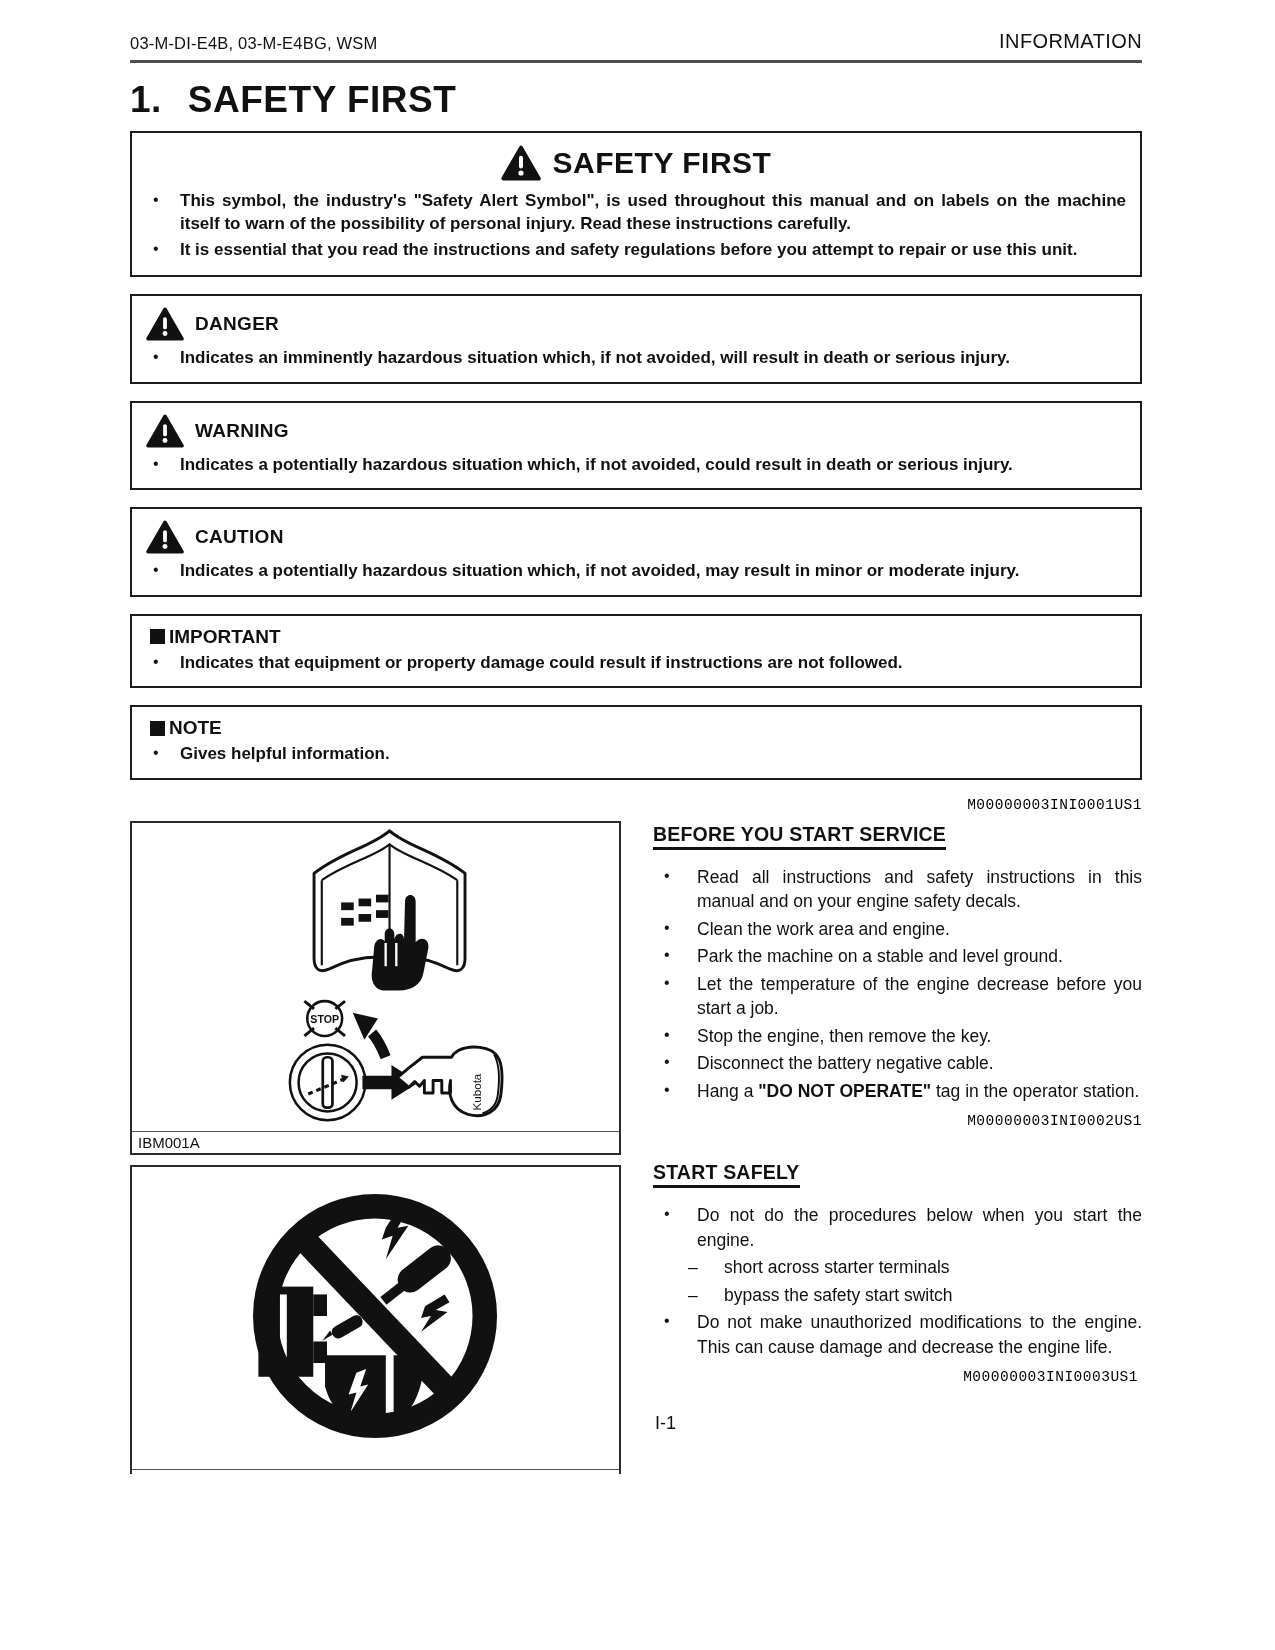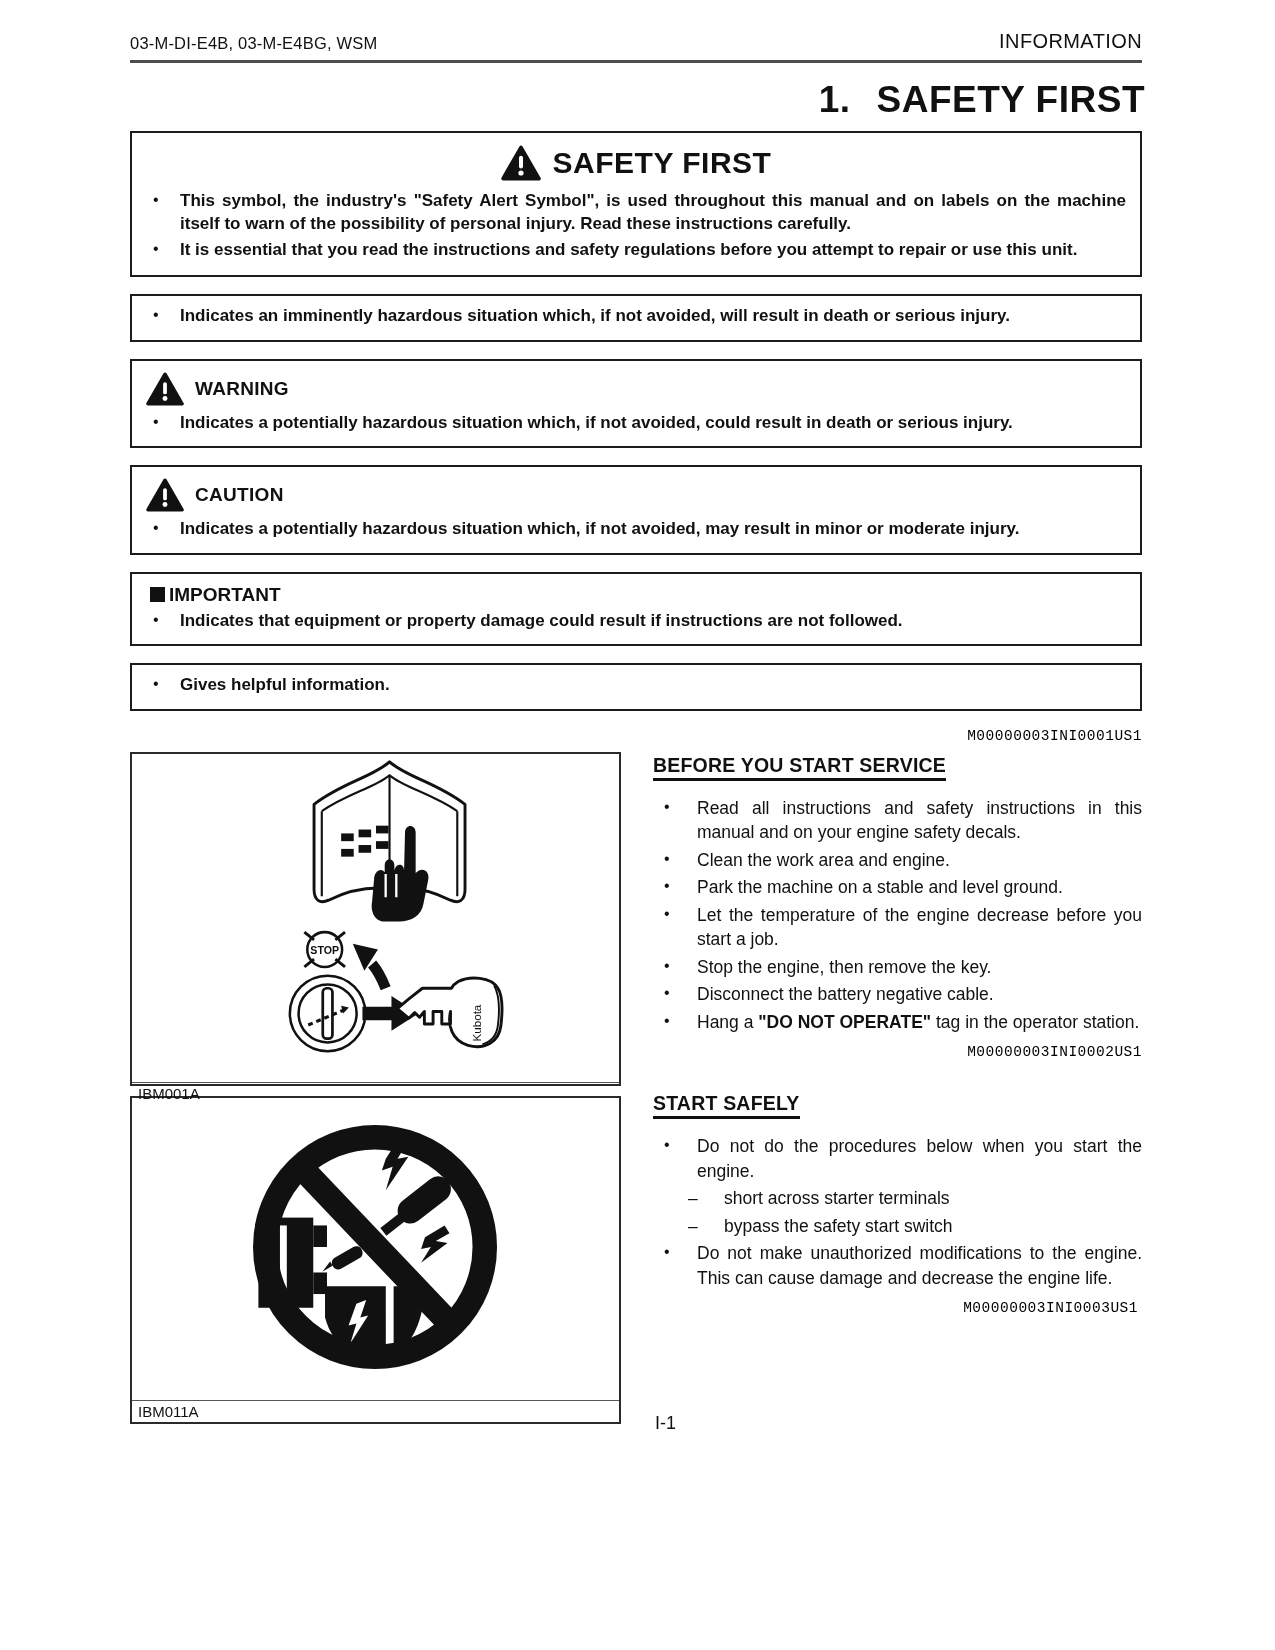--- a/index.html
+++ b/index.html
@@ -7,21 +7,21 @@
     width:1275px;height:1474px;position:relative;background:#ffffff;
     font-family:"Liberation Sans", sans-serif;color:#111;
     -webkit-font-smoothing:antialiased;
   }
   
   .hdr{display:flex;justify-content:space-between;align-items:flex-end;
        padding:30px 133px 0 130px;}
   .hdr-left{font-size:16.5px;letter-spacing:.2px;}
   .hdr-right{font-size:20px;letter-spacing:.4px;}
   .hdr-rule{height:3px;background:#4e4e4e;margin:7px 133px 0 130px;}
-  h1.title{margin:16px 130px 10px;font-size:37px;font-weight:bold;letter-spacing:.5px;text-align:right;}
+  h1.title{margin:16px 130px 10px;font-size:37px;font-weight:bold;letter-spacing:.5px;}
   h1.title .num{margin-right:26px;}
 
   .content{margin:0 133px 0 130px;}
 
   
   .abox{border:2px solid #1c1c1c;margin-bottom:17px;padding:6px 12px 10px;}
   .abox.first{padding:8px 12px 12px;}
   .sf-title-row{display:flex;justify-content:center;align-items:center;gap:12px;margin:4px 0 8px;}
   .sf-title{font-size:30px;font-weight:bold;letter-spacing:.5px;}
   .tri-icon{display:block;}
@@ -39,21 +39,21 @@
   .code-top{margin:6px 133px 8px 130px;}
 
   
   .cols{display:flex;gap:32px;margin:0 133px 0 130px;align-items:flex-start;}
   .col-left{flex:0 0 489px;}
   .col-right{flex:1;min-width:0;}
 
   .figbox{border:2px solid #2a2a2a;display:flex;flex-direction:column;margin-bottom:10px;}
   .figbox .art{flex:1;padding:2px;}
   .fig-label{font-size:15px;padding:3px 6px 4px;border-top:1px solid #555;line-height:1;}
-  .figbox.f1{height:330px;gap:20px;}
+  .figbox.f1{height:330px;}
   .figbox.f2{height:324px;}
 
   .sec-head{display:inline-block;font-size:19.5px;font-weight:bold;letter-spacing:.2px;
             border-bottom:3px solid #111;padding-bottom:1px;margin:2px 0 12px;}
   .s-row{display:flex;margin:3px 0;}
   .s-dot{flex:0 0 33px;padding-left:11px;font-size:16px;line-height:1.42;}
   .s-txt{flex:1;font-size:17.5px;line-height:1.4;text-align:justify;}
   .d-row{display:flex;margin:3px 0 3px 33px;}
   .d-dash{flex:0 0 36px;padding-left:2px;font-size:17.5px;line-height:1.4;}
   .d-txt{flex:1;font-size:17.5px;line-height:1.4;}
@@ -93,20 +93,28 @@
         <span class="b-dot">•</span>
         <span class="b-txt">This symbol, the industry's "Safety Alert Symbol", is used throughout this manual and on labels on the machine itself to warn of the possibility of personal injury. Read these instructions carefully.</span>
       </div>
       <div class="b-row">
         <span class="b-dot">•</span>
         <span class="b-txt">It is essential that you read the instructions and safety regulations before you attempt to repair or use this unit.</span>
       </div>
     </div>
 
     <div class="abox">
+      <div class="alert-head">
+        <svg class="tri-icon" width="38" height="34" viewBox="0 0 100 88">
+          <path d="M50 5 L95 83 L5 83 Z" fill="#111" stroke="#111" stroke-width="9" stroke-linejoin="round"></path>
+          <rect x="45" y="26" width="10" height="32" rx="5" fill="#fff"></rect>
+          <circle cx="50" cy="69" r="6.5" fill="#fff"></circle>
+        </svg>
+        <span class="label">DANGER</span>
+      </div>
       <div class="b-row">
         <span class="b-dot">•</span>
         <span class="b-txt">Indicates an imminently hazardous situation which, if not avoided, will result in death or serious injury.</span>
       </div>
     </div>
 
     <div class="abox">
       <div class="alert-head">
         <svg class="tri-icon" width="38" height="34" viewBox="0 0 100 88">
           <path d="M50 5 L95 83 L5 83 Z" fill="#111" stroke="#111" stroke-width="9" stroke-linejoin="round"></path>
@@ -141,20 +149,24 @@
         <span class="sq-icon"></span>
         <span class="label" style="font-size:19px;font-weight:bold;">IMPORTANT</span>
       </div>
       <div class="b-row">
         <span class="b-dot">•</span>
         <span class="b-txt">Indicates that equipment or property damage could result if instructions are not followed.</span>
       </div>
     </div>
 
     <div class="abox">
+      <div class="sq-head">
+        <span class="sq-icon"></span>
+        <span class="label" style="font-size:19px;font-weight:bold;">NOTE</span>
+      </div>
       <div class="b-row">
         <span class="b-dot">•</span>
         <span class="b-txt">Gives helpful information.</span>
       </div>
     </div>
   </div>
 
   <div class="code-line code-top">M00000003INI0001US1</div>
 
   <div class="cols">

